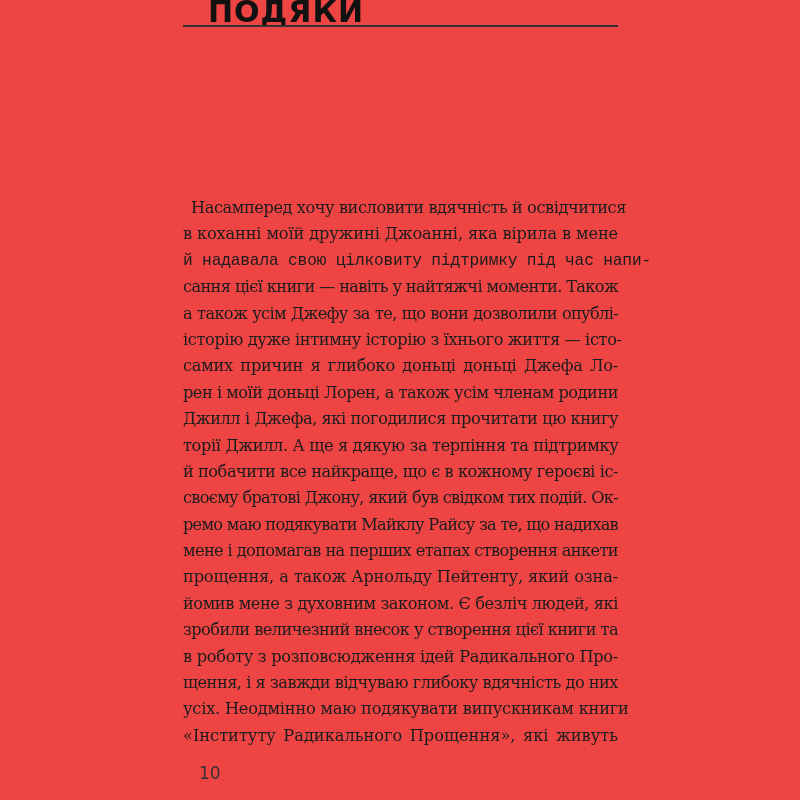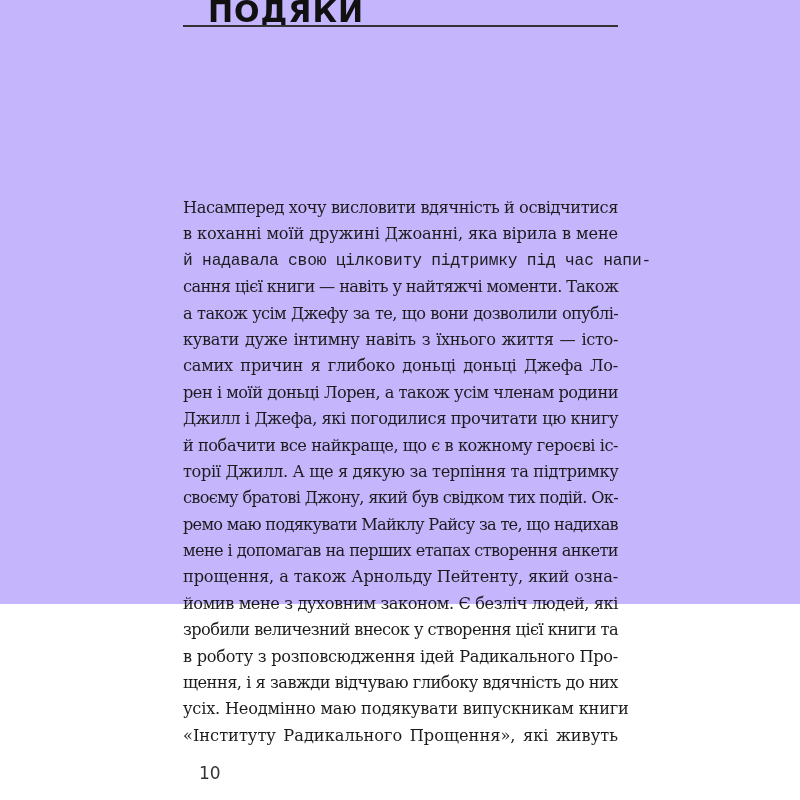--- a/index.html
+++ b/index.html
@@ -1,17 +1,17 @@
 <!DOCTYPE html>
 <html><head>
 <meta charset="utf-8">
 <style>
   html, body { margin:0; padding:0; background:#ffffff; }
   body { width:800px; height:800px; position:relative; overflow:hidden; }
-  .page { position:absolute; left:0; top:0; width:800px; height:604px; background:#c4b5fd; }
+  .page { position:absolute; left:0; top:0; width:800px; height:800px; background:#ef4444; }
   .title {
     position:absolute; left:208px; top:-6px;
     font-family:"DejaVu Sans", sans-serif; font-weight:bold;
     font-size:30px; letter-spacing:1px; color:#111; line-height:36px;
   }
   .rule { position:absolute; left:183px; top:25px; width:435px; height:2px; background:#333; }
   .body-text {
     position:absolute; left:183px; top:195px; width:435px;
     font-family:"DejaVu Serif", serif; font-size:16.2px; color:#1c1c1c;
     line-height:26.4px;
@@ -22,31 +22,31 @@
     font-family:"DejaVu Sans", sans-serif; font-size:17px; color:#333;margin-left:16px;
   }
 </style>
 </head>
 <body>
 
 <div class="page">
   <div class="title">ПОДЯКИ</div>
   <div class="rule"></div>
   <div class="body-text" id="body-text">
-      <span class="line" style="display: block; letter-spacing: -0.428571px;">Насамперед хочу висловити вдячність й освідчитися</span>
+      <span class="line" style="display: block; letter-spacing: -0.428571px; margin-left: 8px;">Насамперед хочу висловити вдячність й освідчитися</span>
       <span class="line" style="display: block; letter-spacing: -0.142857px;">в коханні моїй дружині Джоанні, яка вірила в мене</span>
       <span class="line" style="display: block; letter-spacing: -0.163265px; font-family: Liberation Mono, monospace;">й надавала свою цілковиту підтримку під час напи-</span>
       <span class="line" style="display: block; letter-spacing: -0.627451px;">сання цієї книги — навіть у найтяжчі моменти. Також</span>
       <span class="line" style="display: block; letter-spacing: -0.666667px;">а також усім Джефу за те, що вони дозволили опублі-</span>
-      <span class="line" style="display: block; letter-spacing: -0.372549px;">кувати дуже інтимну навіть з їхнього життя — істо-</span>
+      <span class="line" style="display: block; letter-spacing: -0.372549px;">історію дуже інтимну історію з їхнього життя — істо-</span>
       <span class="line" style="display: block; letter-spacing: -0.255319px;">самих причин я глибоко доньці доньці Джефа Ло-</span>
       <span class="line" style="display: block; letter-spacing: -0.490196px;">рен і моїй доньці Лорен, а також усім членам родини</span>
       <span class="line" style="display: block; letter-spacing: -0.4375px;">Джилл і Джефа, які погодилися прочитати цю книгу</span>
+      <span class="line" style="display: block; letter-spacing: -0.36px;">торії Джилл. А ще я дякую за терпіння та підтримку</span>
       <span class="line" style="display: block; letter-spacing: -0.470588px;">й побачити все найкраще, що є в кожному героєві іс-</span>
-      <span class="line" style="display: block; letter-spacing: -0.36px;">торії Джилл. А ще я дякую за терпіння та підтримку</span>
       <span class="line" style="display: block; letter-spacing: -0.698113px;">своєму братові Джону, який був свідком тих подій. Ок-</span>
       <span class="line" style="display: block; letter-spacing: -0.74px;">ремо маю подякувати Майклу Райсу за те, що надихав</span>
       <span class="line" style="display: block; letter-spacing: -0.62px;">мене і допомагав на перших етапах створення анкети</span>
       <span class="line" style="display: block; letter-spacing: -0.148936px;">прощення, а також Арнольду Пейтенту, який озна-</span>
       <span class="line" style="display: block; letter-spacing: -0.42px;">йомив мене з духовним законом. Є безліч людей, які</span>
       <span class="line" style="display: block; letter-spacing: -0.568627px;">зробили величезний внесок у створення цієї книги та</span>
       <span class="line" style="display: block; letter-spacing: -0.291667px;">в роботу з розповсюдження ідей Радикального Про-</span>
       <span class="line" style="display: block; letter-spacing: -0.509804px;">щення, і я завжди відчуваю глибоку вдячність до них</span>
       <span class="line" style="display: block; letter-spacing: -0.212766px;">усіх. Неодмінно маю подякувати випускникам книги</span>
       <span class="line" style="display: block; word-spacing: 2.25px;">«Інституту Радикального Прощення», які живуть</span>

